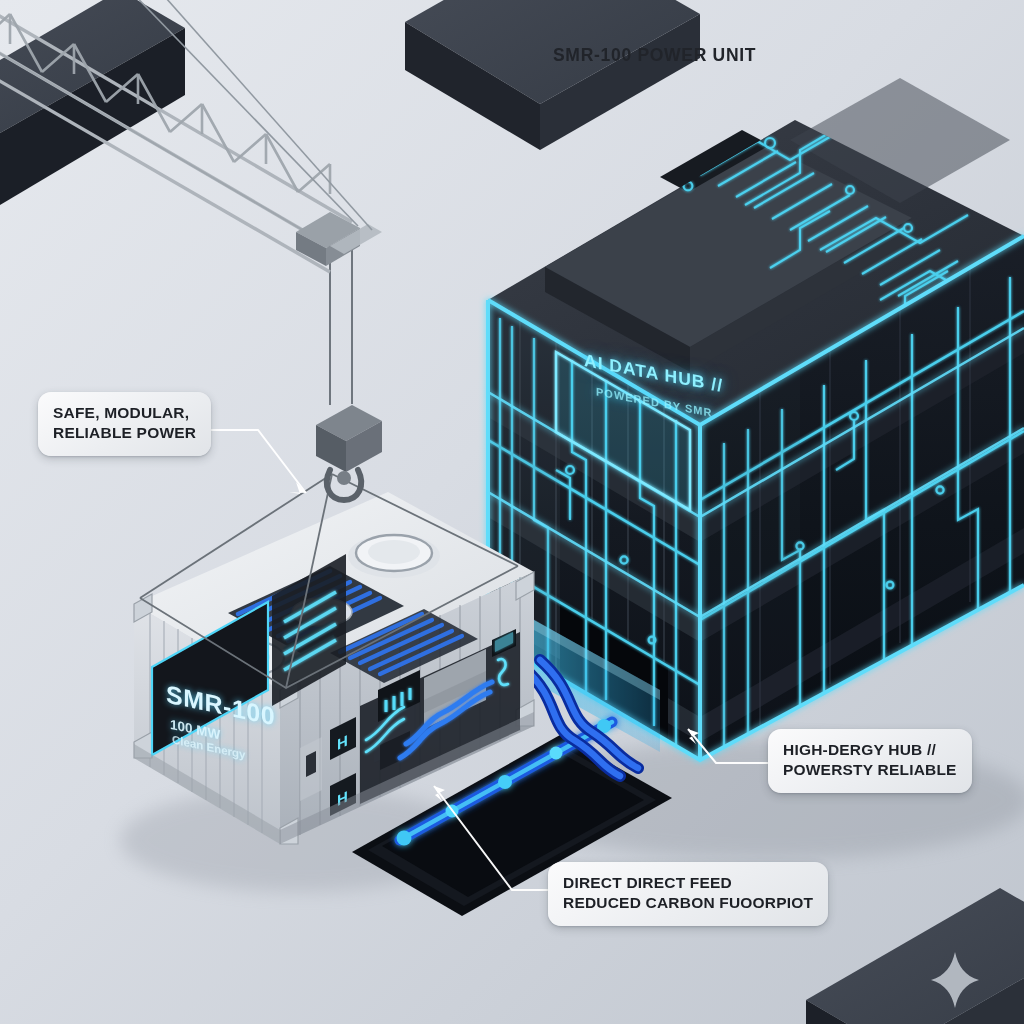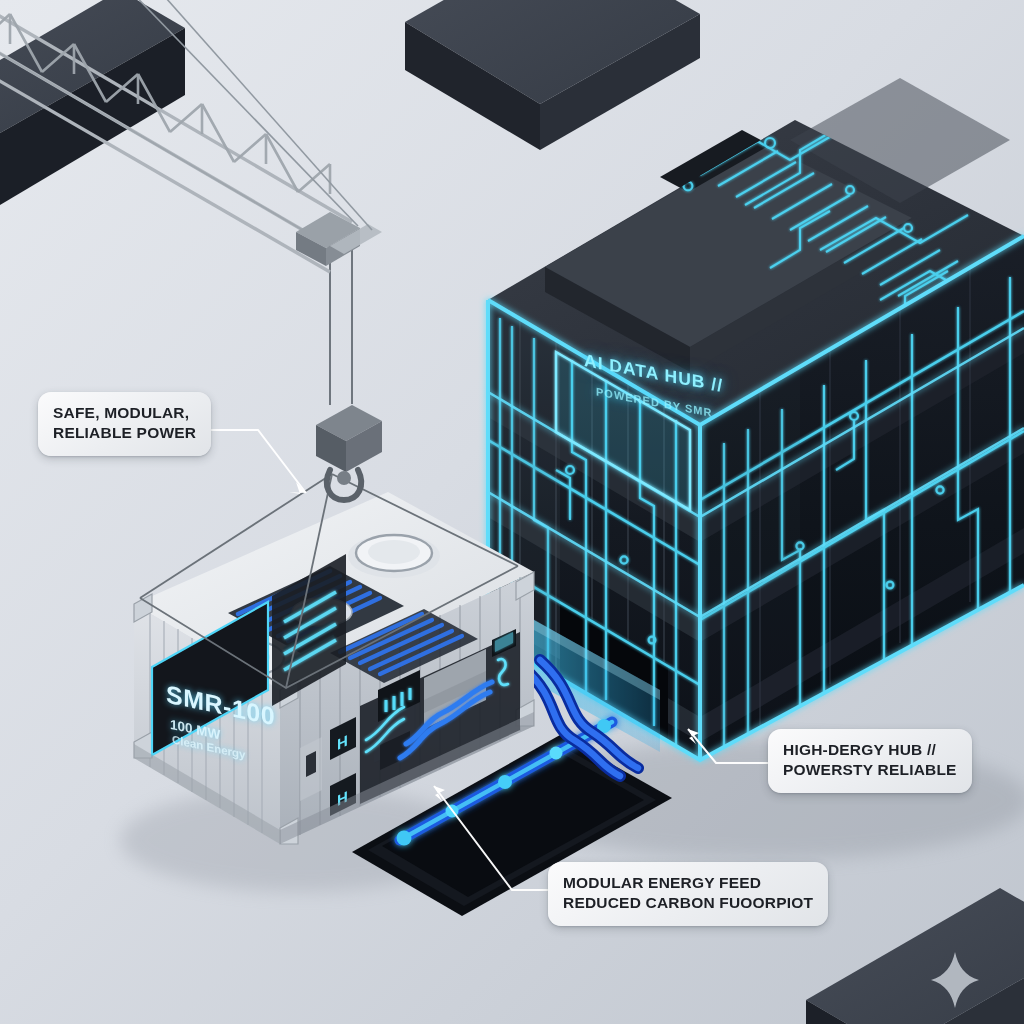--- a/index.html
+++ b/index.html
@@ -504,26 +504,27 @@
     <path d="M548 890 L512 890 L434 786"></path>
   </g>
   <g fill="#ffffff">
     <path d="M306 493 L296 482 L300 494 L289 492 Z"></path>
     <path d="M688 729 L699 733 L689 738 L696 744 Z"></path>
     <path d="M434 786 L445 790 L435 795 L442 801 Z"></path>
   </g>
   </g>
 </svg>
 
+<div id="title">SMR-100 POWER UNIT</div>
 
 <div class="callout" id="callout-left">SAFE, MODULAR,
 RELIABLE POWER</div>
 <div class="callout" id="callout-right">HIGH-DERGY HUB //
 POWERSTY RELIABLE</div>
-<div class="callout" id="callout-bottom">MODULAR ENERGY FEED
+<div class="callout" id="callout-bottom">DIRECT DIRECT FEED
 REDUCED CARBON FUOORPIOT</div>
 
 <div class="holo" id="holo-l1">AI DATA HUB //</div>
 <div class="holo" id="holo-l2">POWERED BY SMR</div>
 
 <div class="placard" id="plc-1">SMR-100</div>
 <div class="placard" id="plc-2">100 MW</div>
 <div class="placard" id="plc-3">Clean Energy</div>
 
 </div>

